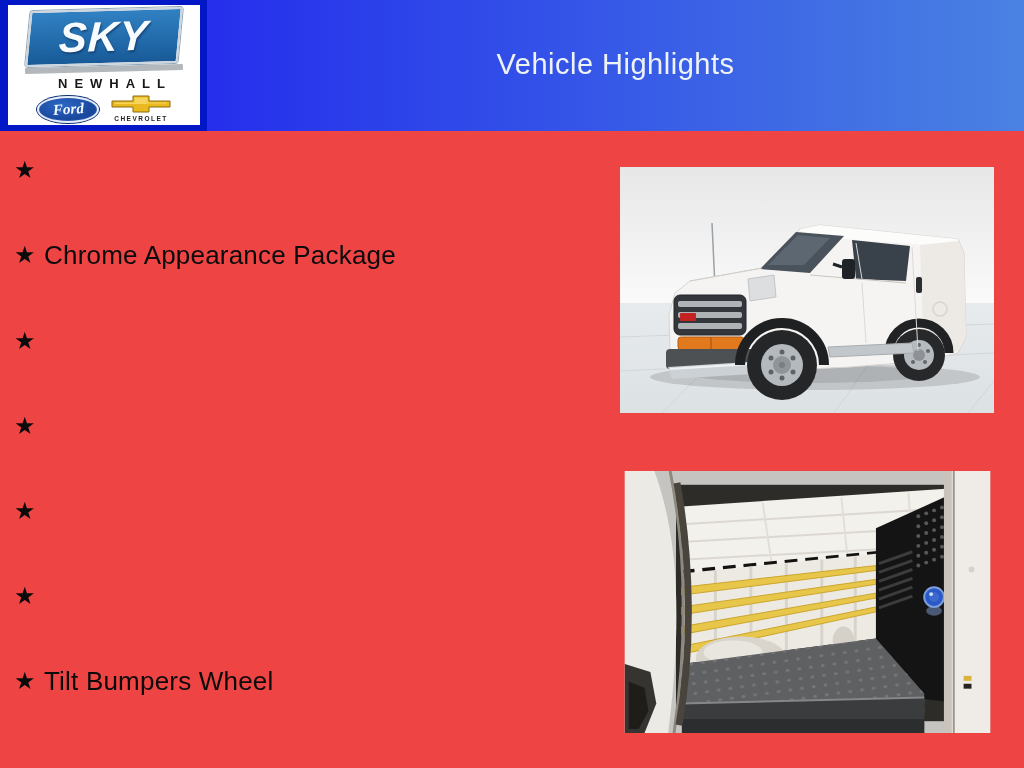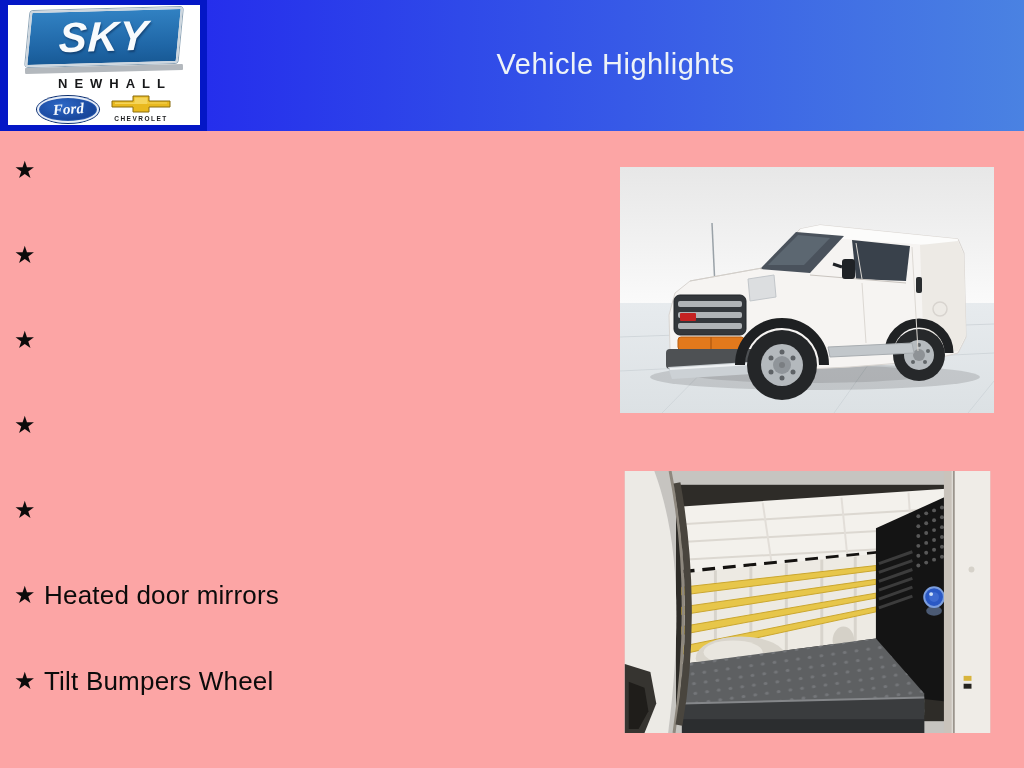--- a/index.html
+++ b/index.html
@@ -1,18 +1,18 @@
 <!DOCTYPE html>
 <html><head>
 <meta charset="utf-8">
 <style>
   * { margin:0; padding:0; box-sizing:border-box; }
   html,body { width:1024px; height:768px; overflow:hidden; background:#ffffff;
               font-family:"Liberation Sans", sans-serif; }
-  .page { position:relative; width:1024px; height:768px; background:#fca5a5; }
+  .page { position:relative; width:1024px; height:768px; background:#ef4444; }
 
   
   .header { position:absolute; left:0; top:0; width:1024px; height:131px;
             background:linear-gradient(90deg,#1d19ef 0%, #2f49e9 45%, #4a82e2 100%); }
   .title { position:absolute; left:207px; right:0; top:48px; text-align:center;
            color:#eef3f7; font-size:29px; letter-spacing:0.5px; }
 
   
   .logo-frame { position:absolute; left:0; top:0; width:207px; height:131px;
                 background:#0417c6; }
@@ -86,33 +86,33 @@
       </div>
     </div>
   </div>
 
   <ul class="features">
     <li>
       <span class="star">★</span>
     </li>
     <li>
       <span class="star">★</span>
-    </li>
-    <li>
-      <span class="star">★</span>
-    </li>
-    <li>
-      <span class="star">★</span>
-    </li>
-    <li>
-      <span class="star">★</span>
-    </li>
-    <li>
-      <span class="star">★</span>
-      <span class="feat-label">Heated door mirrors</span>
+      <span class="feat-label">Chrome Appearance Package</span>
+    </li>
+    <li>
+      <span class="star">★</span>
+    </li>
+    <li>
+      <span class="star">★</span>
+    </li>
+    <li>
+      <span class="star">★</span>
+    </li>
+    <li>
+      <span class="star">★</span>
     </li>
     <li>
       <span class="star">★</span>
       <span class="feat-label">Tilt Bumpers Wheel</span>
     </li>
   </ul>
 
   <figure class="photo-exterior" aria-label="White cargo van exterior, front three-quarter view">
     <svg viewBox="0 0 374 246">
       <defs>

